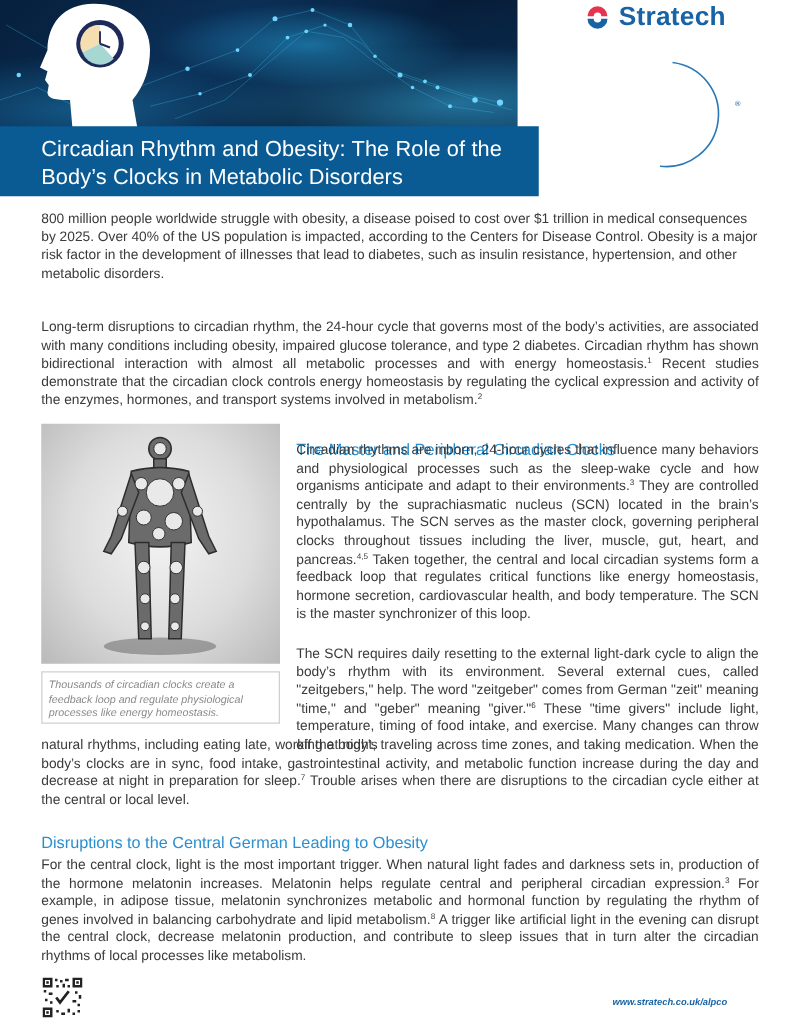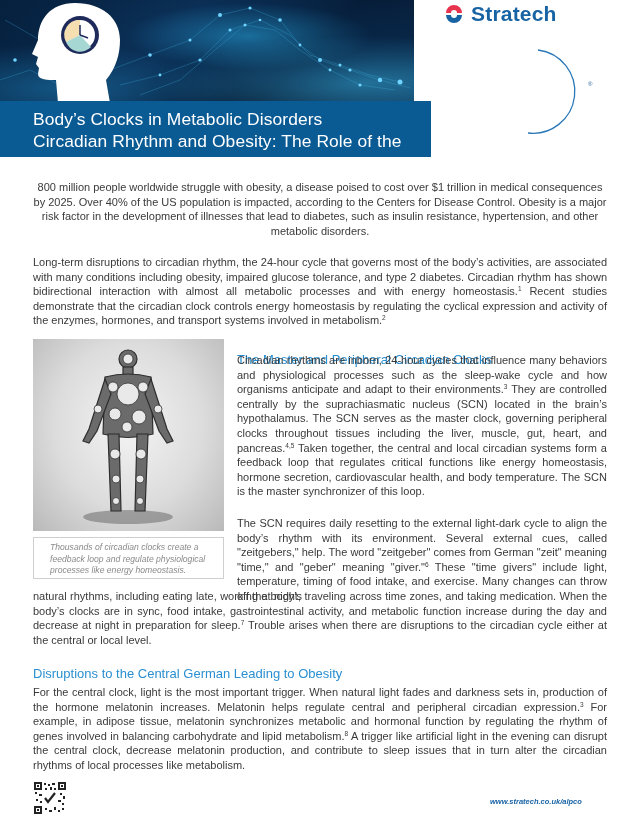--- a/index.html
+++ b/index.html
@@ -23,38 +23,38 @@
     position: absolute; left: 0; top: 101px; width: 431px; height: 56px;
     background: #0a5a94;
     padding: 7px 0 0 33px;
   }
   .title-bar .title {
     color: #ffffff; font-size: 17.4px; line-height: 22px; font-weight: normal;
     letter-spacing: 0.1px;
   }
 
   
-  .stratech-logo { position: absolute; left: 443px; top: 2px; display: flex; align-items: center; justify-content: flex-end; }
+  .stratech-logo { position: absolute; left: 467px; top: 2px; display: flex; align-items: center; justify-content: flex-end; }
   .stratech-logo .mark { width: 22px; height: 22px; margin-right: 6px; }
   .stratech-logo .word { font-size: 21px; font-weight: bold; color: #1863a4; letter-spacing: 0.2px; }
 
   .alpco-logo { position: absolute; left: 468px; top: 48px; width: 140px; height: 90px; }
   .alpco-logo .word {
     position: absolute; left: 6px; top: 27px; font-family: "Liberation Serif", serif;
     font-size: 33px; color: #1e5f9b; letter-spacing: -0.5px;
   }
   .alpco-logo .reg { position: absolute; left: 120px; top: 33px; font-size: 6px; color: #1e5f9b; }
 
   
   .para {
     position: absolute; font-size: 11px; line-height: 14.6px; color: #3a3a3a;
   }
   sup { font-size: 6.5px; line-height: 0; vertical-align: 4px; }
 
-  .p1 { left: 33px; top: 180px; width: 574px; text-align: center; }
+  .p1 { left: 33px; top: 168px; width: 574px; }
   .p2 { left: 33px; top: 255px; width: 574px; text-align: justify; }
 
   .h2 {
     position: absolute; font-size: 13px; color: #2a8fd0; font-weight: normal;
   }
   .h-master { left: 237px; top: 352px; text-align: right; }
   .p3 { left: 237px; top: 353px; width: 370px; text-align: justify; }
   .p4 { left: 237px; top: 516px; width: 370px; text-align: justify; }
   .p4b { left: 33px; top: 589px; width: 574px; text-align: justify; }
 
@@ -62,21 +62,21 @@
   .p5 { left: 33px; top: 685px; width: 574px; text-align: justify; }
 
   
   .figure {
     position: absolute; left: 33px; top: 339px; width: 191px; height: 192px;
     background: radial-gradient(ellipse at 50% 45%, #f4f4f4 0%, #dcdcdc 55%, #b9b9b9 100%);
     overflow: hidden;
   }
   .caption {
     position: absolute; left: 33px; top: 537px; width: 191px; height: 42px;
-    border: 1px solid #cfcfcf; padding: 4px 16px;
+    border: 1px solid #cfcfcf; padding: 4px 5px;
     font-style: italic; font-size: 8.6px; line-height: 11.5px; color: #8a8a8a;
   }
 
   
   .qr { position: absolute; left: 34px; top: 782px; width: 32px; height: 32px; }
   .footer-url {
     position: absolute; left: 490px; top: 797px; font-size: 7.5px; font-weight: bold; color: #1863a4;
     text-decoration: none;
     font-style: italic;
   }
@@ -121,22 +121,22 @@
     <circle cx="50" cy="33" r="19" fill="#1e2a5a"></circle>
     <circle cx="50" cy="33" r="15" fill="#ffffff"></circle>
     <path d="M50 33 L50 18 A15 15 0 0 0 36 40 Z" fill="#f5deb0"></path>
     <path d="M50 33 L36 40 A15 15 0 0 0 61 45 Z" fill="#a6d7d3"></path>
     <line x1="50" y1="33" x2="50" y2="23" stroke="#1e2a5a" stroke-width="1.5"></line>
     <line x1="50" y1="33" x2="58" y2="36" stroke="#1e2a5a" stroke-width="1.5"></line>
   </svg>
 </div>
 
 <div class="title-bar">
+  <div class="title">Circadian Rhythm and Obesity: The Role of the</div>
   <div class="title">Body’s Clocks in Metabolic Disorders</div>
-  <div class="title">Circadian Rhythm and Obesity: The Role of the</div>
 </div>
 
 <div class="stratech-logo">
   <svg class="mark" viewBox="0 0 22 22">
     <path d="M3 10 A8 8 0 0 1 19 10 L14 10 A3 3 0 0 0 8 10 Z" fill="#e8334f"></path>
     <path d="M3 12 A8 8 0 0 0 19 12 L14 12 A3 3 0 0 1 8 12 Z" fill="#1863a4"></path>
   </svg>
   <span class="word">Stratech</span>
 </div>
 

